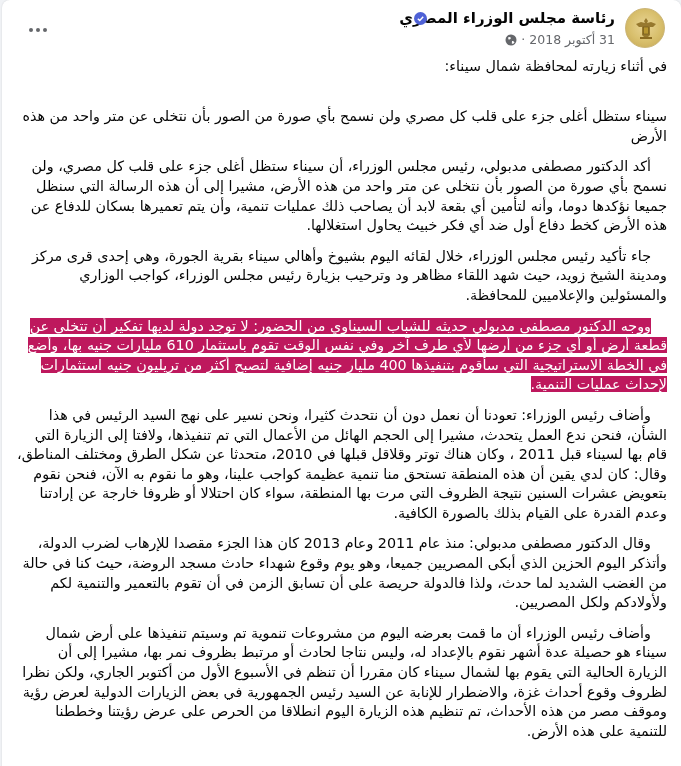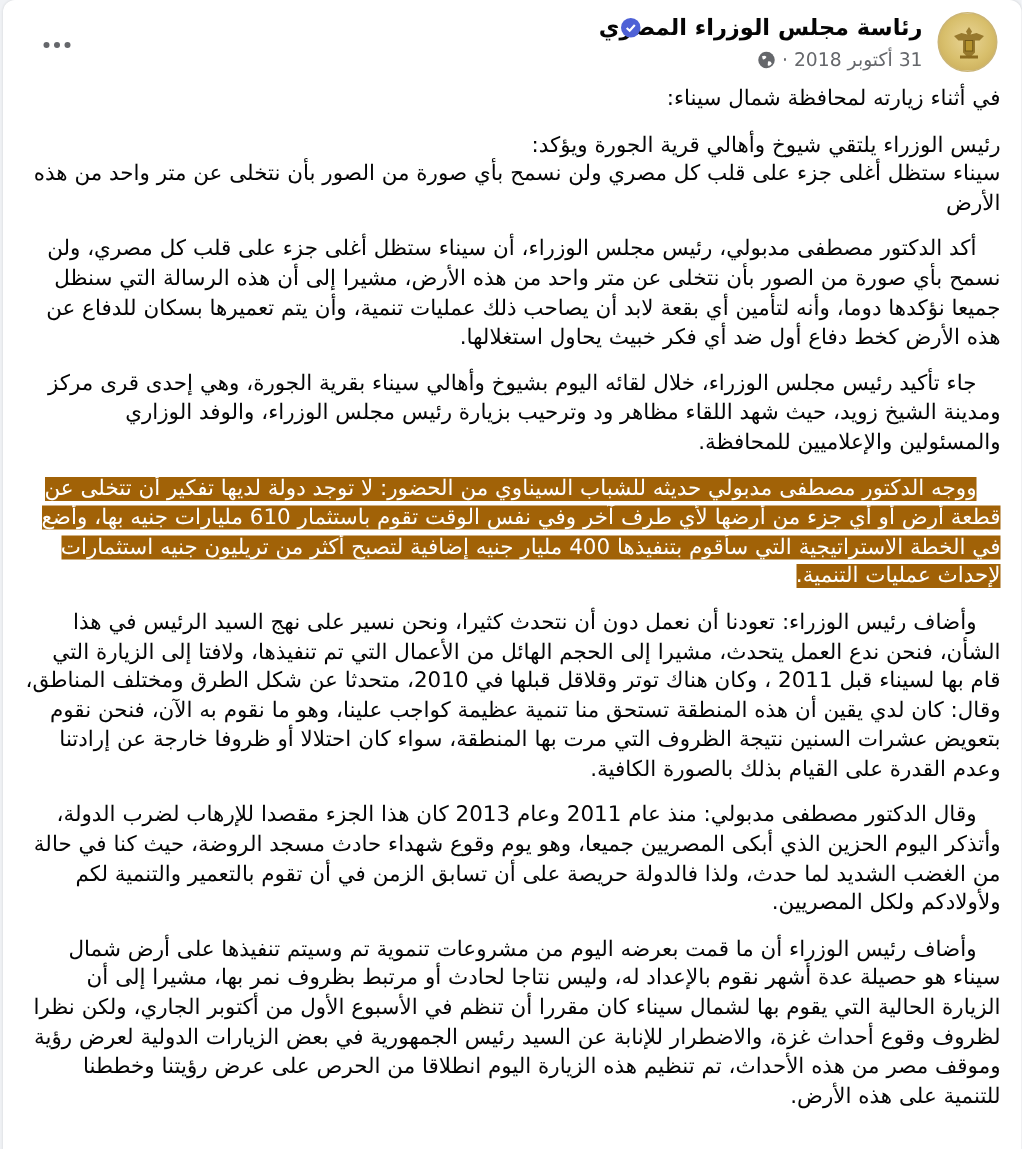--- a/index.html
+++ b/index.html
@@ -34,21 +34,21 @@
     direction: rtl; white-space: nowrap; display: flex; align-items: center; gap: 4px;
   }
   .globe { width: 12px; height: 12px; display: inline-block; }
   .content {
     position: absolute; top: 57px; left: 14px; right: 14px;
     direction: rtl; text-align: right; color: #050505;
     font-size: 14.3px; line-height: 19.6px;
   }
   .content p { margin: 0 0 11px 0; text-align: right; }
   .content p.indent { text-indent: 16px; }
-  .hl { background: #a16207; color: #ffffff; }
+  .hl { background: #be185d; color: #ffffff; }
 </style>
 </head>
 <body>
 
 <div class="card">
   <div class="header">
     <div class="more-btn">
       <span></span>
       <span></span>
       <span></span>
@@ -75,23 +75,23 @@
       <svg class="globe" viewBox="0 0 12 12">
         <circle cx="6" cy="6" r="5.5" fill="#65676b"></circle>
         <path d="M3 3.5 Q5 2.5 6 4 Q5 6 3.5 5.5 Z M7 7 Q9 6.5 9.5 8.5 Q8 10.5 6.8 9.5 Z" fill="#ffffff"></path>
       </svg>
     </div>
   </div>
 
   <div class="content">
     <p>في أثناء زيارته لمحافظة شمال سيناء:</p>
     <p>
-      <span>رئيس الوزراء يلتقي شيوخ وأهالي قرية الجورة ويؤكد:</span><br>
+      <br>
       <span>سيناء ستظل أغلى جزء على قلب كل مصري ولن نسمح بأي صورة من الصور بأن نتخلى عن متر واحد من هذه الأرض</span>
     </p>
     <p class="indent">أكد الدكتور مصطفى مدبولي، رئيس مجلس الوزراء، أن سيناء ستظل أغلى جزء على قلب كل مصري، ولن نسمح بأي صورة من الصور بأن نتخلى عن متر واحد من هذه الأرض، مشيرا إلى أن هذه الرسالة التي سنظل جميعا نؤكدها دوما، وأنه لتأمين أي بقعة لابد أن يصاحب ذلك عمليات تنمية، وأن يتم تعميرها بسكان للدفاع عن هذه الأرض كخط دفاع أول ضد أي فكر خبيث يحاول استغلالها.</p>
-    <p class="indent">جاء تأكيد رئيس مجلس الوزراء، خلال لقائه اليوم بشيوخ وأهالي سيناء بقرية الجورة، وهي إحدى قرى مركز ومدينة الشيخ زويد، حيث شهد اللقاء مظاهر ود وترحيب بزيارة رئيس مجلس الوزراء، والوفد الوزاري والمسئولين والإعلاميين للمحافظة.</p>
+    <p class="indent">جاء تأكيد رئيس مجلس الوزراء، خلال لقائه اليوم بشيوخ وأهالي سيناء بقرية الجورة، وهي إحدى قرى مركز ومدينة الشيخ زويد، حيث شهد اللقاء مظاهر ود وترحيب بزيارة رئيس مجلس الوزراء، كواجب الوزاري والمسئولين والإعلاميين للمحافظة.</p>
     <p class="indent"><span class="hl">ووجه الدكتور مصطفى مدبولي حديثه للشباب السيناوي من الحضور: لا توجد دولة لديها تفكير أن تتخلى عن قطعة أرض أو أي جزء من أرضها لأي طرف آخر وفي نفس الوقت تقوم باستثمار 610 مليارات جنيه بها، وأضع في الخطة الاستراتيجية التي سأقوم بتنفيذها 400 مليار جنيه إضافية لتصبح أكثر من تريليون جنيه استثمارات لإحداث عمليات التنمية.</span></p>
     <p class="indent">وأضاف رئيس الوزراء: تعودنا أن نعمل دون أن نتحدث كثيرا، ونحن نسير على نهج السيد الرئيس في هذا الشأن، فنحن ندع العمل يتحدث، مشيرا إلى الحجم الهائل من الأعمال التي تم تنفيذها، ولافتا إلى الزيارة التي قام بها لسيناء قبل 2011 ، وكان هناك توتر وقلاقل قبلها في 2010، متحدثا عن شكل الطرق ومختلف المناطق، وقال: كان لدي يقين أن هذه المنطقة تستحق منا تنمية عظيمة كواجب علينا، وهو ما نقوم به الآن، فنحن نقوم بتعويض عشرات السنين نتيجة الظروف التي مرت بها المنطقة، سواء كان احتلالا أو ظروفا خارجة عن إرادتنا وعدم القدرة على القيام بذلك بالصورة الكافية.</p>
     <p class="indent">وقال الدكتور مصطفى مدبولي: منذ عام 2011 وعام 2013 كان هذا الجزء مقصدا للإرهاب لضرب الدولة، وأتذكر اليوم الحزين الذي أبكى المصريين جميعا، وهو يوم وقوع شهداء حادث مسجد الروضة، حيث كنا في حالة من الغضب الشديد لما حدث، ولذا فالدولة حريصة على أن تسابق الزمن في أن تقوم بالتعمير والتنمية لكم ولأولادكم ولكل المصريين.</p>
     <p class="indent">وأضاف رئيس الوزراء أن ما قمت بعرضه اليوم من مشروعات تنموية تم وسيتم تنفيذها على أرض شمال سيناء هو حصيلة عدة أشهر نقوم بالإعداد له، وليس نتاجا لحادث أو مرتبط بظروف نمر بها، مشيرا إلى أن الزيارة الحالية التي يقوم بها لشمال سيناء كان مقررا أن تنظم في الأسبوع الأول من أكتوبر الجاري، ولكن نظرا لظروف وقوع أحداث غزة، والاضطرار للإنابة عن السيد رئيس الجمهورية في بعض الزيارات الدولية لعرض رؤية وموقف مصر من هذه الأحداث، تم تنظيم هذه الزيارة اليوم انطلاقا من الحرص على عرض رؤيتنا وخططنا للتنمية على هذه الأرض.</p>
   </div>
 </div>
 
 </body></html>

